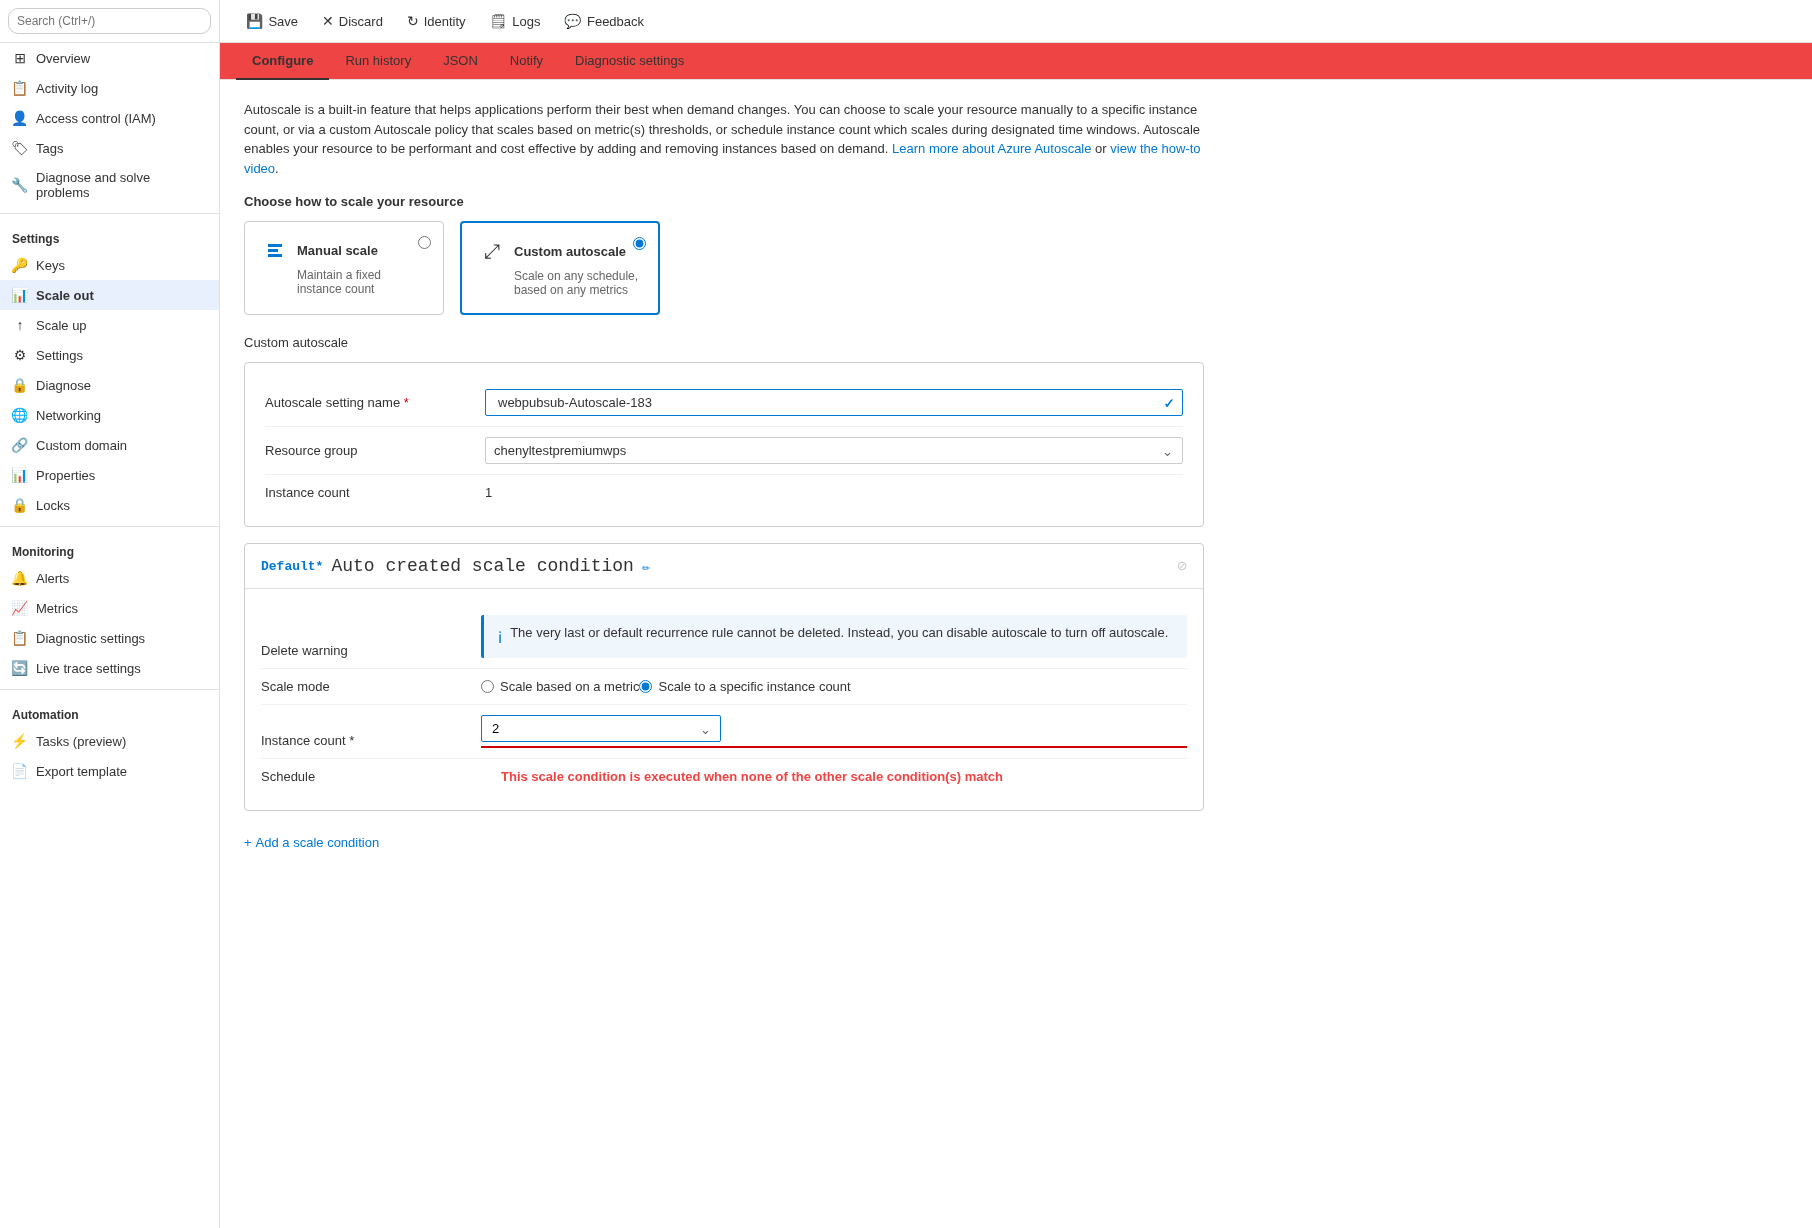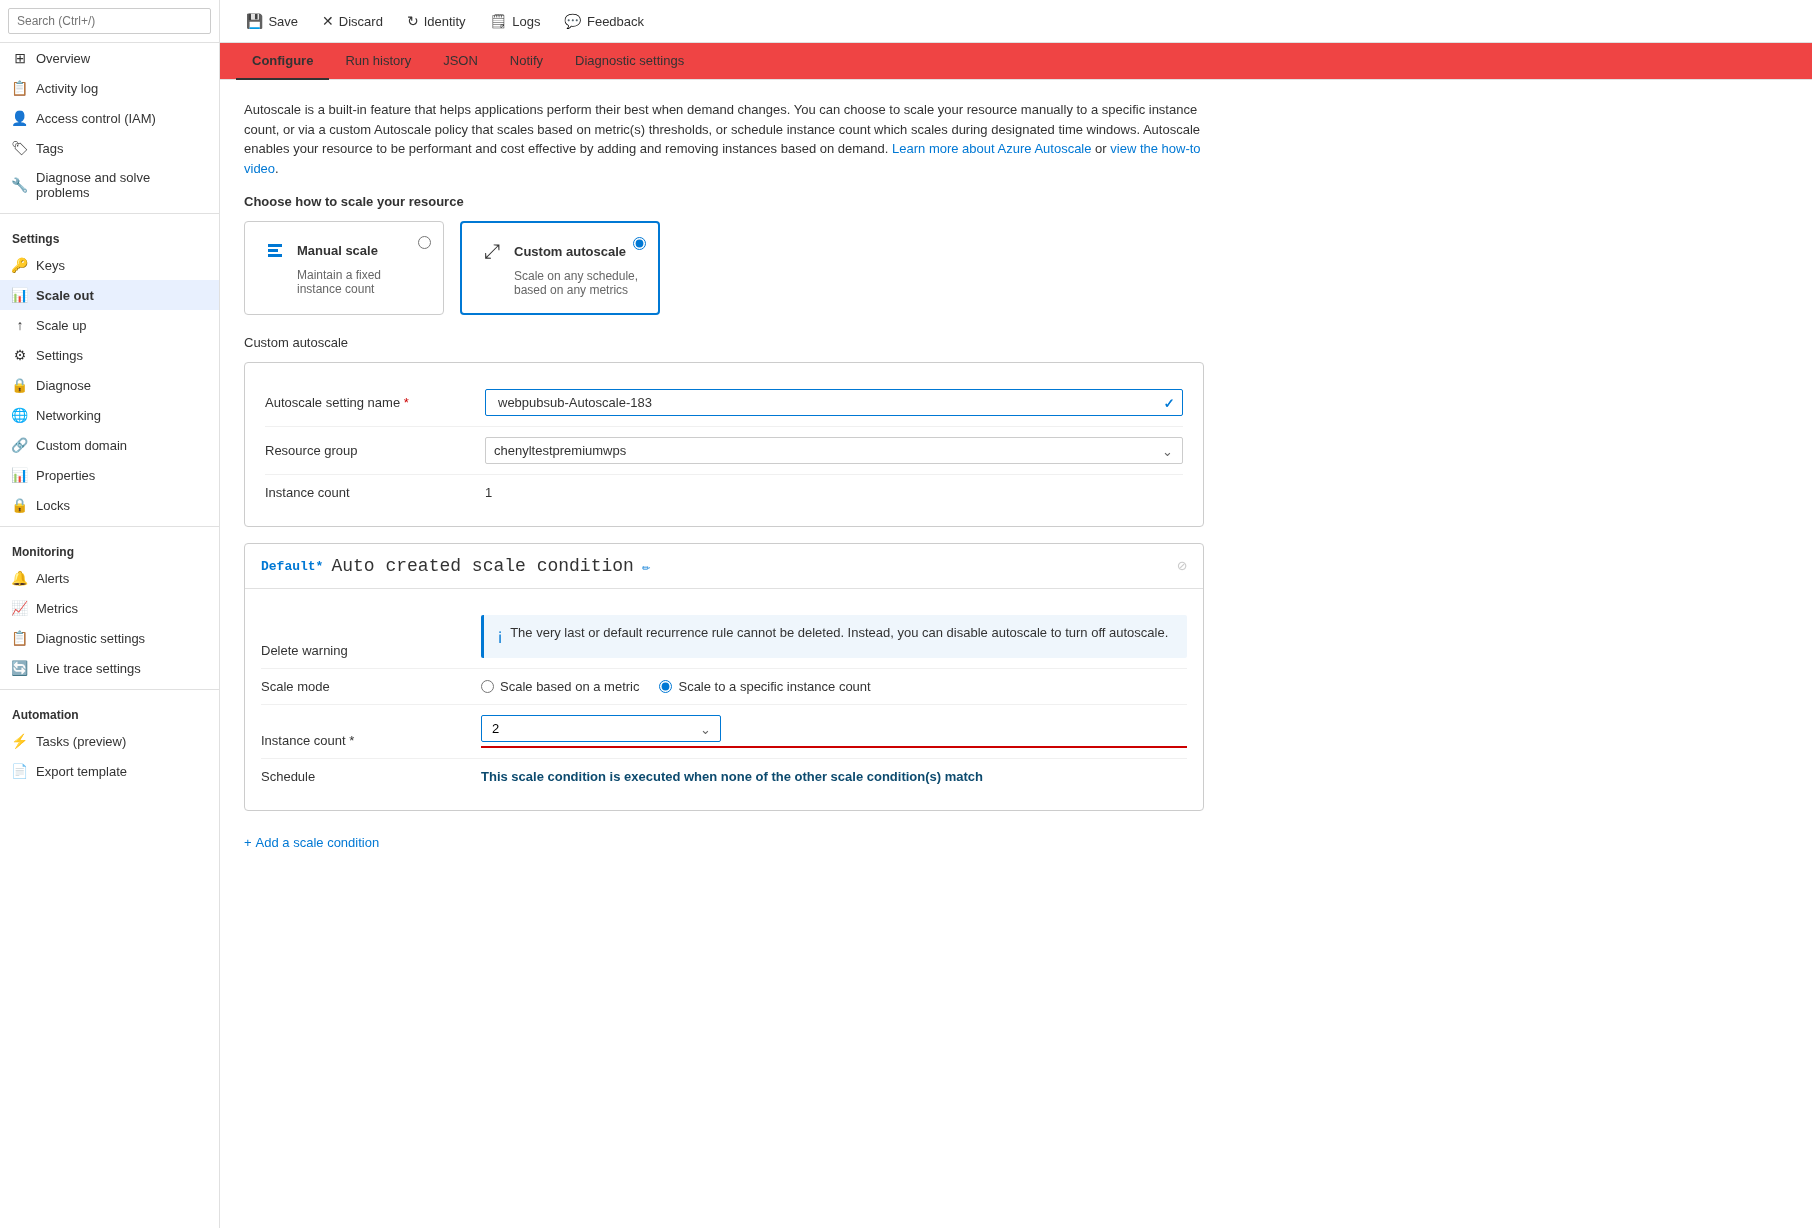--- a/index.html
+++ b/index.html
@@ -1,21 +1,21 @@
 <!DOCTYPE html>
 <html><head>
   <meta charset="utf-8">
   <style>
     * { box-sizing: border-box; margin: 0; padding: 0; }
     body { font-family: 'Segoe UI', Arial, sans-serif; font-size: 13px; color: #333; background: #fff; display: flex; height: 100vh; overflow: hidden; }
 
     
     .sidebar { width: 220px; min-width: 220px; background: #fff; border-right: 1px solid #e0e0e0; overflow-y: auto; display: flex; flex-direction: column; }
     .sidebar-search { padding: 8px; border-bottom: 1px solid #e0e0e0; }
-    .sidebar-search input { width: 100%; padding: 5px 8px; border: 1px solid #ccc; border-radius: 2px; font-size: 12px; color: #666; }
+    .sidebar-search input { width: 100%; padding: 5px 8px; border: 1px solid #ccc; border-radius: 10px; font-size: 12px; color: #666; }
     .sidebar-section-label { padding: 12px 12px 4px; font-weight: 600; font-size: 12px; color: #333; }
     .sidebar-item { display: flex; align-items: center; gap: 8px; padding: 7px 12px; cursor: pointer; color: #333; font-size: 13px; }
     .sidebar-item.active { background: #e8f0fe; font-weight: 600; }
     .sidebar-item .icon { width: 16px; height: 16px; display: flex; align-items: center; justify-content: center; font-size: 14px; flex-shrink: 0; }
     .sidebar-divider { border: none; border-top: 1px solid #e0e0e0; margin: 6px 0; }
 
     
     .main { flex: 1; display: flex; flex-direction: column; overflow: hidden; }
 
     
@@ -74,34 +74,34 @@
     .condition-row { display: flex; align-items: flex-end; padding: 10px 0; border-bottom: 1px solid #f0f0f0; }
     .condition-row:last-child { border-bottom: none; }
     .condition-label { width: 220px; font-size: 13px; flex-shrink: 0; }
     .condition-value { flex: 1; }
 
     
     .info-box { background: #eff6fc; border-left: 3px solid #0078d4; padding: 10px 14px; display: flex; align-items: flex-start; gap: 8px; font-size: 13px; color: #333; border-radius: 2px; }
     .info-box .info-icon { color: #0078d4; font-size: 16px; flex-shrink: 0; margin-top: 1px; }
 
     
-    .radio-group { display: flex; align-items: center; gap: 20px; }
+    .radio-group { display: flex; align-items: center; }
     .radio-option { display: flex; align-items: center; gap: 6px; cursor: pointer; font-size: 13px; }
     .radio-option input[type="radio"] { accent-color: #0078d4; }
 
     
     .instance-select { width: 240px; padding: 5px 10px; border: 1px solid #0078d4; border-radius: 2px; font-size: 13px; background: #fff; appearance: none; }
     .instance-select-wrapper { position: relative; display: inline-block; }
     .instance-select-wrapper::after { content: '⌄'; position: absolute; right: 10px; top: 50%; transform: translateY(-50%); pointer-events: none; color: #666; }
 
     
     .red-line { height: 2px; background: #c00; width: 100%; margin-top: 4px; }
 
     
-    .schedule-text { font-size: 13px; font-weight: 600; color: #0c4a6e; }
+    .schedule-text { font-size: 13px; font-weight: 600; color: #ef4444; margin-left: 20px; }
 
     
     .add-condition { color: #0078d4; cursor: pointer; font-size: 13px; display: inline-flex; align-items: center; gap: 4px; margin-top: 8px; }
 
     
     .icon-bars { display: flex; flex-direction: column; gap: 2px; }
     .icon-bars span { display: block; height: 3px; background: #0078d4; }
     .icon-bars span:nth-child(1) { width: 14px; }
     .icon-bars span:nth-child(2) { width: 10px; }
     .icon-bars span:nth-child(3) { width: 14px; }

